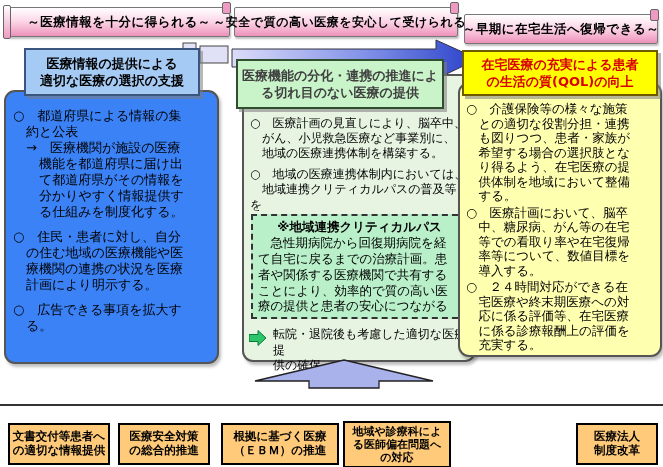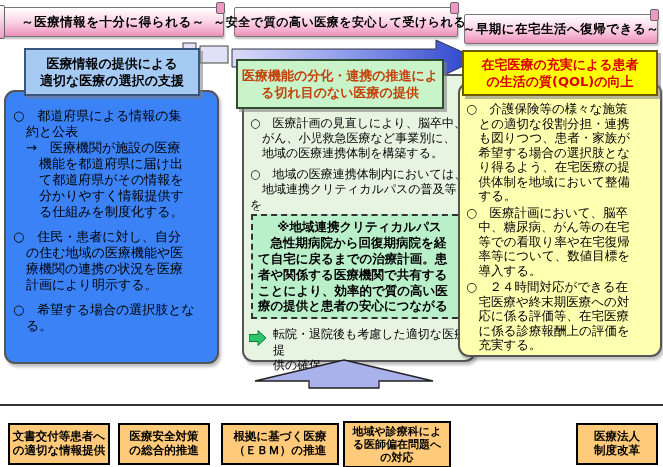--- a/index.html
+++ b/index.html
@@ -36,35 +36,35 @@
   .panel-green  { background:#e7f4e2; }
   .panel-yellow { background:#ffffb0; }
   
   .head {
     position:absolute; border:2px solid #444;
     display:flex; align-items:center; justify-content:center; text-align:center;
     font-weight:bold; font-size:13px; line-height:1.33; white-space:pre-line;
     box-shadow:3px 3px 0 rgba(125,125,125,0.55);
   }
   .head-blue   { background:#a5cbf4; color:#000000; border-color:#3a567e; }
-  .head-green  { background:#c9f3c9; color:#c2410c;    border-color:#2f4f2f; }
+  .head-green  { background:#c9f3c9; color:#404040;    border-color:#2f4f2f; }
   .head-yellow { background:#ffff00; color:#d80000; border-color:#6e5a00; }
   
   .content { position:absolute; }
   .bullet { margin:0 0 9px 0; white-space:pre-line; }
   .c-left  .bullet { font-size:13px;   line-height:1.23; }
   .c-mid   .bullet { font-size:12px;   line-height:1.26; margin-bottom:6px; }
   .c-right .bullet { font-size:12.5px; line-height:1.16; margin-bottom:2px; }
   
   .note {
     position:absolute; background:#b9f0c9; border:2px dashed #333;
     padding:3px 5px; font-size:12.5px; line-height:1.27;
   }
   .note-title { text-align:center; font-weight:bold; }
-  .note-body  { white-space:pre-line;font-weight:bold; }
+  .note-body  { white-space:pre-line; }
   
   .mid-footer { position:absolute; display:flex; align-items:flex-start; }
   .mid-footer .txt { white-space:pre-line; font-size:12px; line-height:1.3; margin-left:6px; }
   
   .baseline { position:absolute; left:0; top:404px; width:663px; border-top:2px solid #333; }
   .foundation-title {
     position:absolute; left:186px; top:389px; width:300px; height:27px;
     background:#ffa526; border:2px solid #000; outline:1px solid #000; outline-offset:1px;
     display:flex; align-items:center; justify-content:center;
     font-weight:bold; font-size:15px; letter-spacing:0.5px;
@@ -75,21 +75,21 @@
     display:flex; align-items:center; justify-content:center; text-align:center;
     font-weight:bold; font-size:11.5px; line-height:1.2; white-space:pre-line;
   }
   .up-arrow { position:absolute; left:254px; top:359px; }
 </style>
 </head>
 <body>
 
 <div class="canvas">
 
-  <div class="banner" style="left:2px; top:7px; width:220px;text-align:right;">
+  <div class="banner" style="left:8px; top:7px; width:220px;text-align:right;">
     <span class="endcap"></span>
     <span class="knob"></span>
     <span>～医療情報を十分に得られる～</span>
   </div>
   <div class="banner" style="left:234px; top:7px; width:222px; font-size:12px;">
     <span class="knob"></span>
     <span>～安全で質の高い医療を安心して受けられる～</span>
   </div>
   <div class="banner" style="left:464px; top:14px; width:192px;">
     <span class="knob"></span>
@@ -115,21 +115,21 @@
 　約と公表
 　→　医療機関が施設の医療
 　　機能を都道府県に届け出
 　　て都道府県がその情報を
 　　分かりやすく情報提供す
 　　る仕組みを制度化する。</p>
       <p class="bullet">○　住民・患者に対し、自分
 　の住む地域の医療機能や医
 　療機関の連携の状況を医療
 　計画により明示する。</p>
-      <p class="bullet">○　希望する場合の選択肢とな
+      <p class="bullet">○　広告できる事項を拡大す
 　る。</p>
     </div>
   </div>
   <div class="head head-blue" style="left:24px; top:48px; width:172px; height:44px;">医療情報の提供による
 適切な医療の選択の支援</div>
 
   <div class="panel panel-green c-mid" style="left:222px; top:74px; width:230px; height:284px;margin-left:20px;">
     <div class="content" style="left:6px; top:40px; width:218px;">
       <p class="bullet">○　医療計画の見直しにより、脳卒中、
 　がん、小児救急医療など事業別に、

